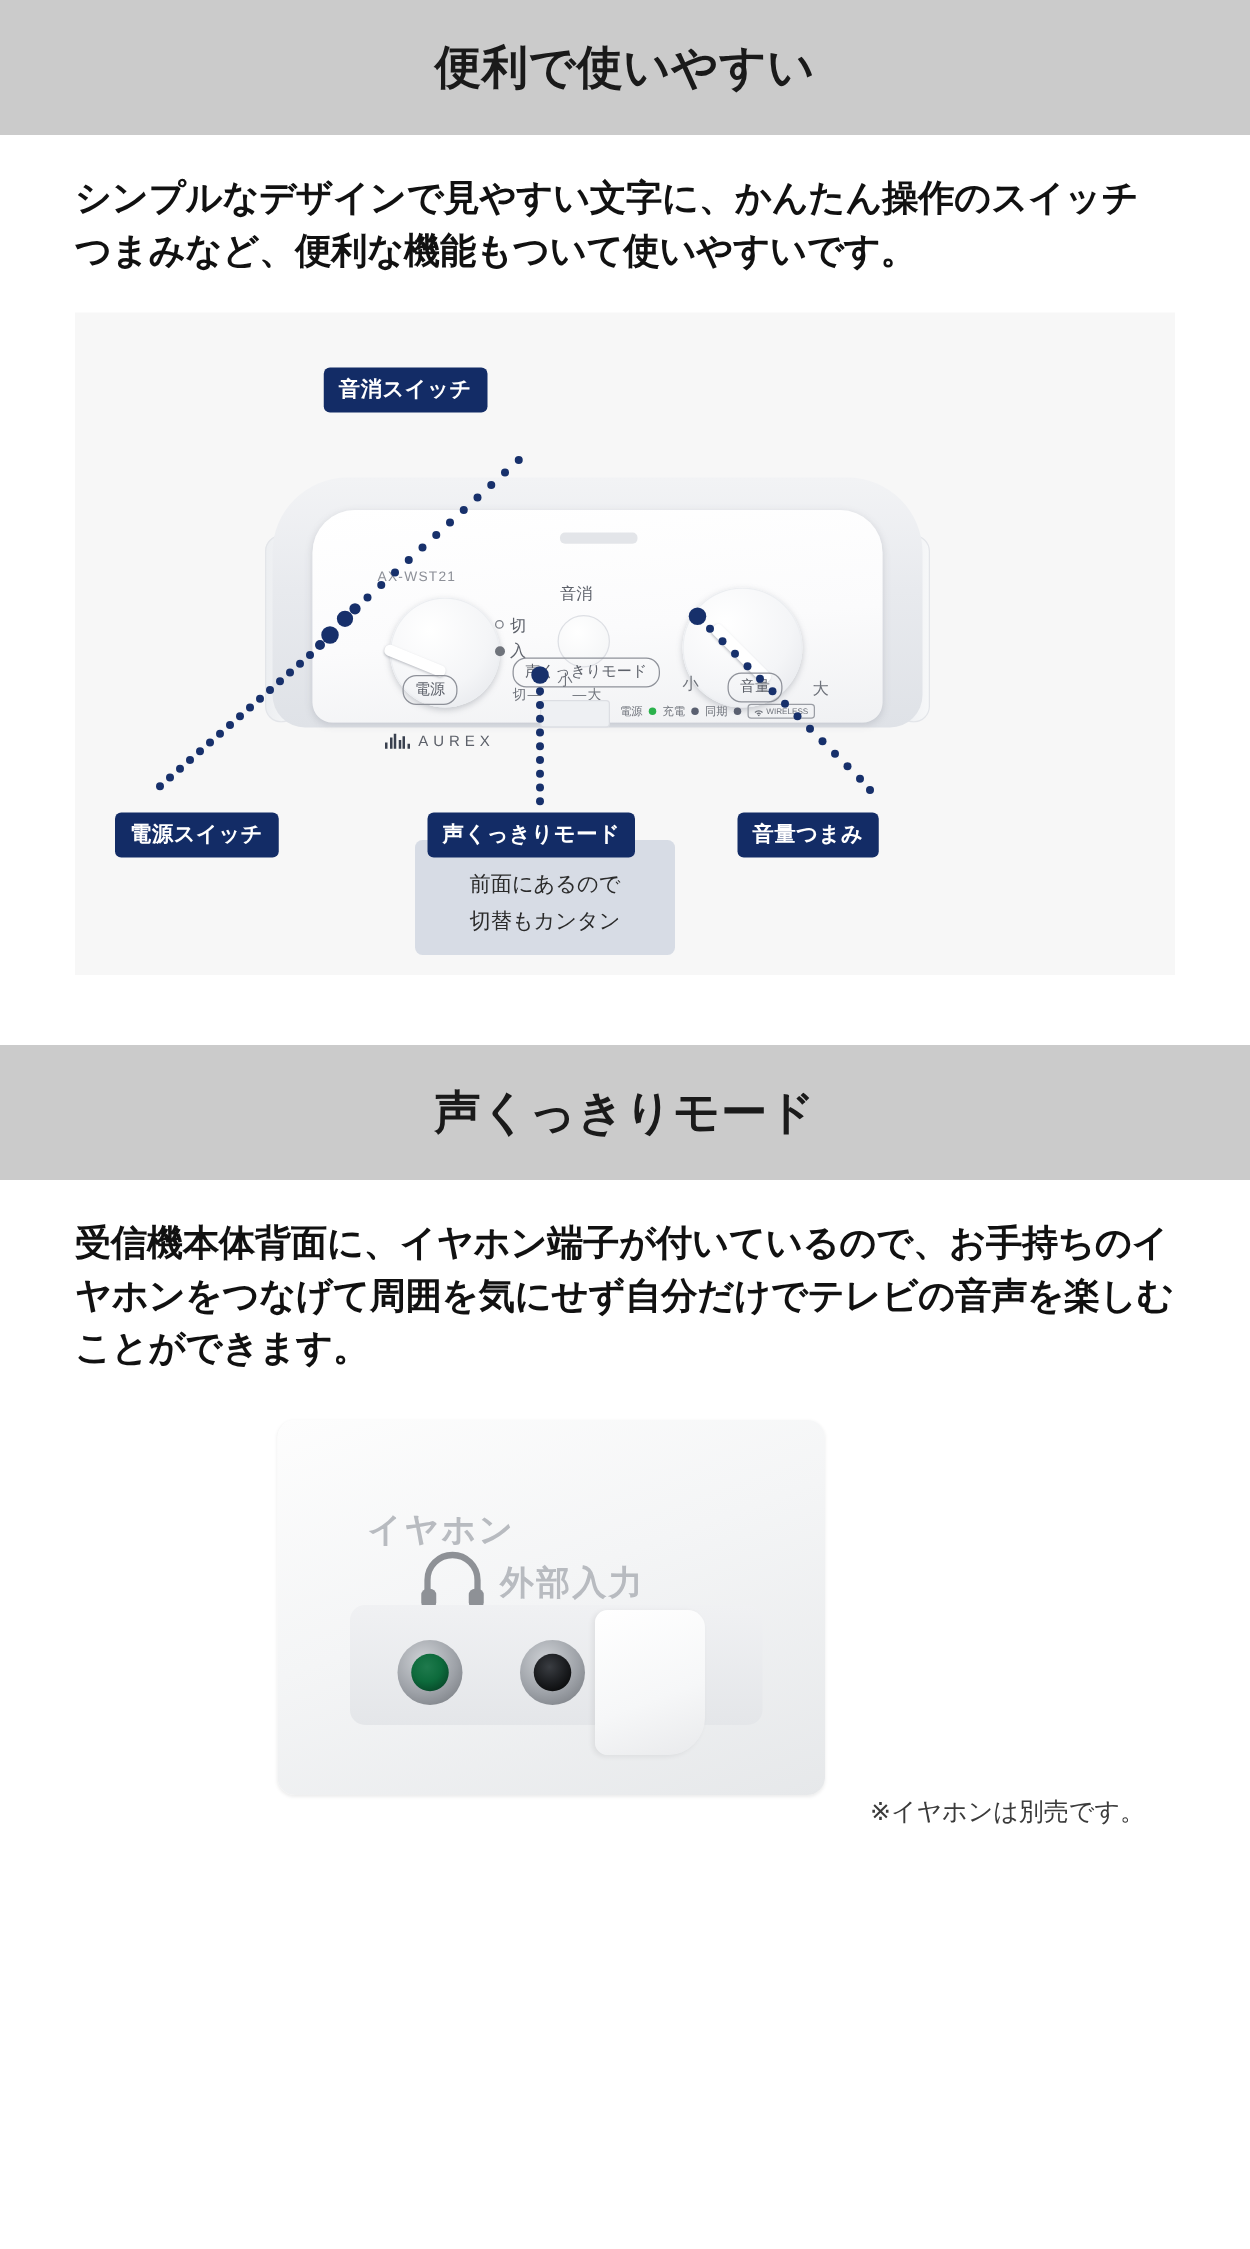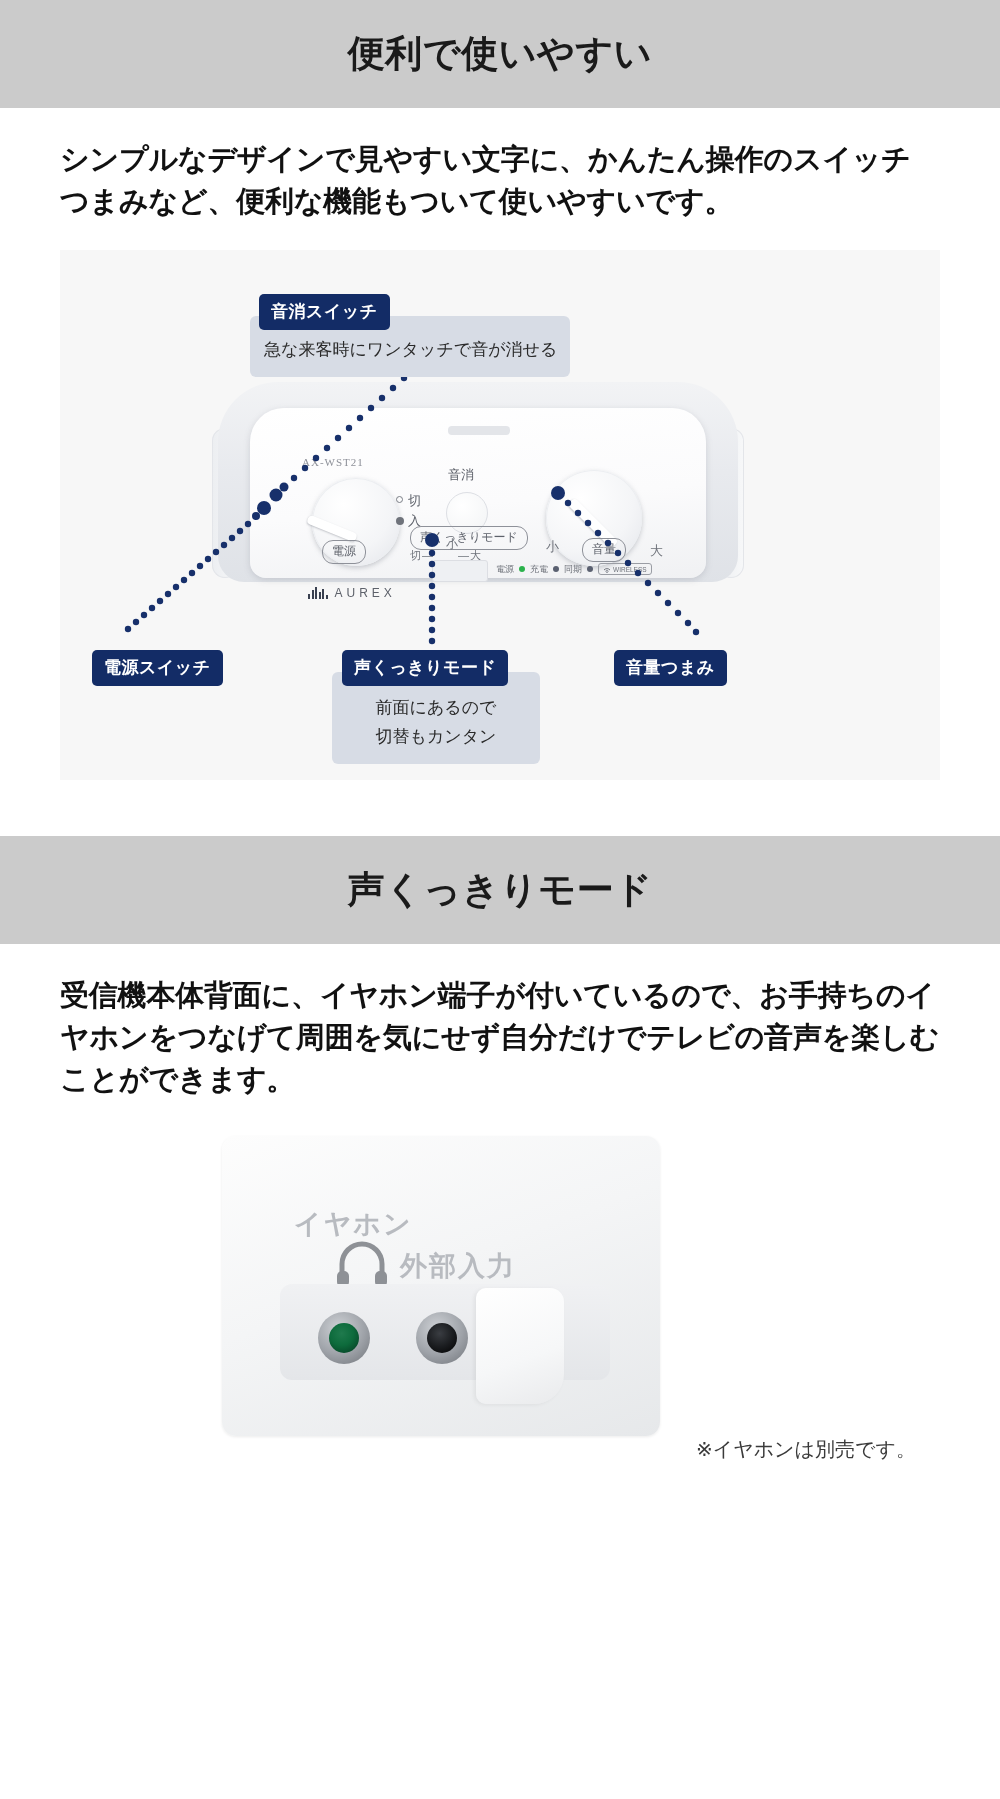--- a/index.html
+++ b/index.html
@@ -76,21 +76,21 @@
   }
 
   
   #callout-mute { left: 190px; top: 44px; width: 320px; }
   #callout-mute .callout-head { margin-left: 9px; text-align: right; }
   #callout-mute .callout-body { padding-top: 20px; }
 
   
   #callout-power  { left: 20px;  top: 400px; width: 216px; }
   #callout-voice  { left: 272px; top: 400px; width: 208px; }
-  #callout-volume { left: 542px; top: 400px; width: 216px; }
+  #callout-volume { left: 518px; top: 400px; width: 216px; }
   #callout-power .callout-head  { margin-left: 12px; }
   #callout-voice .callout-head  { margin-left: 10px; }
   #callout-volume .callout-head { margin-left: 12px; }
 
   
   .leader { position: absolute; z-index: 1; pointer-events: none; }
 
   
   .device {
     position: absolute;
@@ -109,21 +109,21 @@
     background: linear-gradient(175deg,#ffffff 0%,#fbfbfc 55%,#f0f1f3 100%);
     border-radius: 34px 34px 16px 16px;
     box-shadow: 0 2px 6px rgba(120,125,135,.25);
   }
   .handle-notch {
     position: absolute; left: 198px; top: 18px; width: 62px; height: 9px;
     background: #e3e5e9; border-radius: 4px;
   }
   .model-no {
     position: absolute; left: 52px; top: 48px;
-    font-size: 11px; color: #8d9098; letter-spacing: 1px; font-family: Liberation Serif, serif;
+    font-size: 11px; color: #8d9098; letter-spacing: 1px;
   }
 
   .knob {
     position: absolute; border-radius: 50%;
     background: radial-gradient(circle at 36% 30%, #ffffff 0%, #f4f5f7 58%, #e2e4e9 100%);
     box-shadow: 0 2px 5px rgba(110,115,125,.35), inset 0 0 0 1px #eceef1;
   }
   #knob-power  { left: 62px;  top: 70px; width: 88px; height: 88px; }
   #knob-volume { left: 296px; top: 62px; width: 96px; height: 96px; }
   .knob-pointer {
@@ -379,23 +379,20 @@
             <i style="height:10px"></i>
             <i style="height:4px"></i>
         </span>
         <span class="brand-text">AUREX</span>
       </div>
     </div>
   </div>
 
   <div class="callout" id="callout-mute">
     <div class="callout-head">音消スイッチ</div>
-    <div class="callout-body">
-      <div>急な来客時にワンタッチで音が消せる</div>
-    </div>
   </div>
 
   <div class="callout" id="callout-power">
     <div class="callout-head">電源スイッチ</div>
   </div>
 
   <div class="callout" id="callout-voice">
     <div class="callout-head">声くっきりモード</div>
     <div class="callout-body">
       <div>前面にあるので</div>

